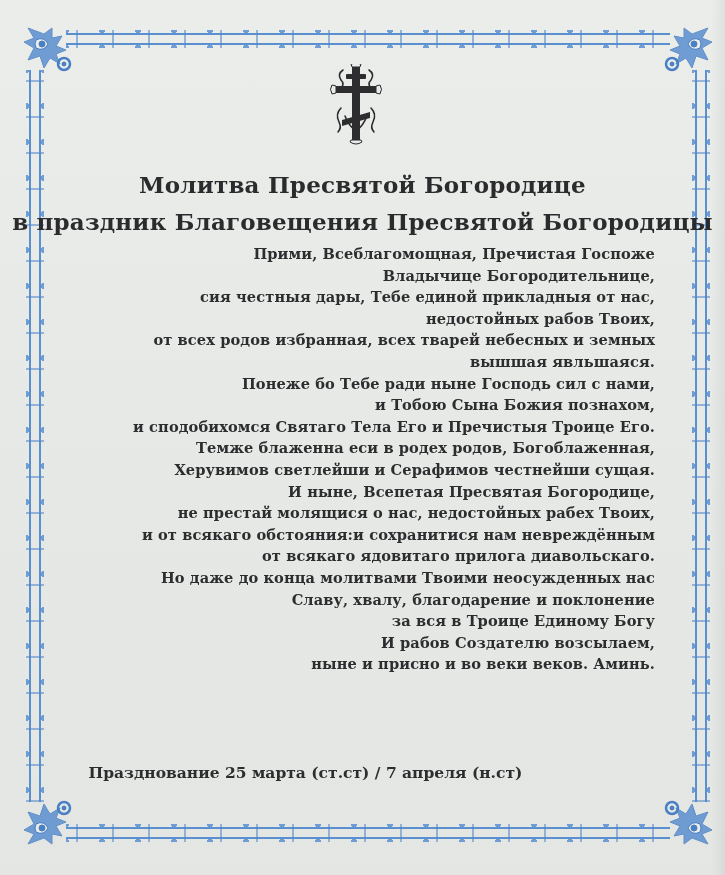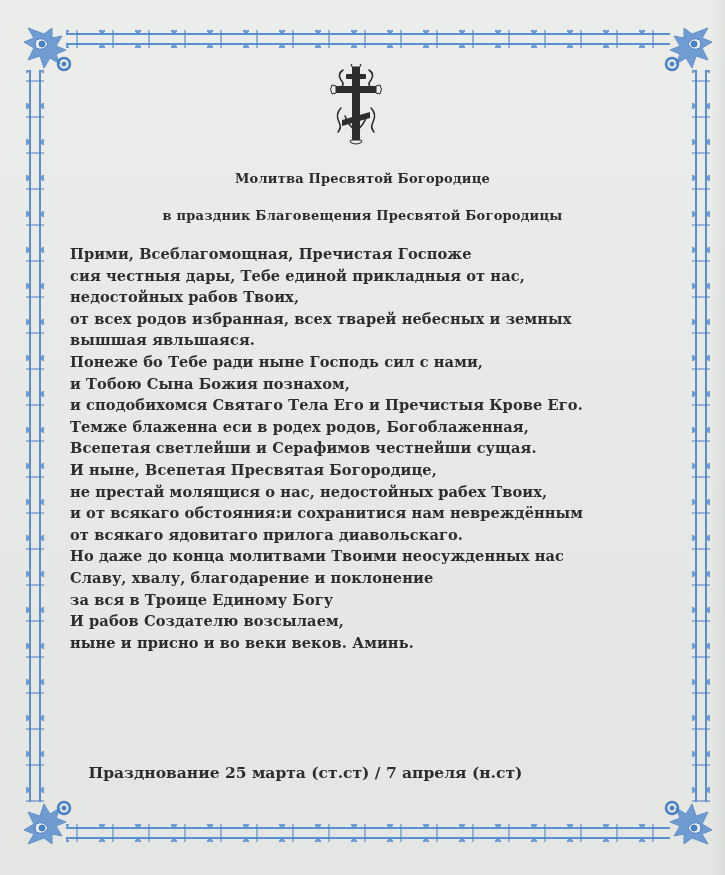--- a/index.html
+++ b/index.html
@@ -53,29 +53,29 @@
   .corner.tr { right:-4px; top:-6px; transform:scaleX(-1); }
   .corner.bl { left:-4px; bottom:-6px; transform:scaleY(-1); }
   .corner.br { right:-4px; bottom:-6px; transform:scale(-1,-1); }
 
   .cross {
     position:absolute; left:329px; top:64px; width:54px; height:82px;
   }
 
   .title {
     position:absolute; left:0; width:725px; text-align:center;
-    font-weight:bold; font-size:13px; letter-spacing:0.2px;
+    font-weight:bold; font-size:23px; letter-spacing:0.2px;
     color:#2b2b2e;
   }
   .title.l1 { top:171px; }
   .title.l2 { top:208px; }
 
   .prayer {
     position:absolute; left:70px; width:585px; top:243px;
-    text-align:left;
+    text-align:right;
   }
   .prayer .line {
     display:block; height:21.6px; line-height:21.6px;
     font-size:14.6px; font-weight:bold; color:#2d2d30;
     white-space:nowrap; letter-spacing:0.1px;
   }
   .footer-line {
     position:absolute; left:0; width:611px; top:763px; text-align:center;
     font-weight:bold; font-size:15.5px; color:#2d2d30;
   }
@@ -159,29 +159,30 @@
     <path d="M51 21 q3 4 0 9 l-4 -1 v-7 z"></path>
     <path d="M21 78 q6 4 12 0 l-1 -2 h-10 z"></path>
   </g>
 </svg>
 
 <div class="title l1">Молитва Пресвятой Богородице</div>
 <div class="title l2">в праздник Благовещения Пресвятой Богородицы</div>
 
 <div class="prayer">
   <span class="line">Прими, Всеблагомощная, Пречистая Госпоже</span>
+  <span class="line">Владычице Богородительнице,</span>
   <span class="line">сия честныя дары, Тебе единой прикладныя от нас,</span>
   <span class="line">недостойных рабов Твоих,</span>
   <span class="line">от всех родов избранная, всех тварей небесных и земных</span>
   <span class="line">вышшая явльшаяся.</span>
   <span class="line">Понеже бо Тебе ради ныне Господь сил с нами,</span>
   <span class="line">и Тобою Сына Божия познахом,</span>
-  <span class="line">и сподобихомся Святаго Тела Его и Пречистыя Крове Его.</span>
+  <span class="line">и сподобихомся Святаго Тела Его и Пречистыя Троице Его.</span>
   <span class="line">Темже блаженна еси в родех родов, Богоблаженная,</span>
-  <span class="line">Всепетая светлейши и Серафимов честнейши сущая.</span>
+  <span class="line">Херувимов светлейши и Серафимов честнейши сущая.</span>
   <span class="line">И ныне, Всепетая Пресвятая Богородице,</span>
   <span class="line">не престай молящися о нас, недостойных рабех Твоих,</span>
   <span class="line">и от всякаго обстояния:и сохранитися нам невреждённым</span>
   <span class="line">от всякаго ядовитаго прилога диавольскаго.</span>
   <span class="line">Но даже до конца молитвами Твоими неосужденных нас</span>
   <span class="line">Славу, хвалу, благодарение и поклонение</span>
   <span class="line">за вся в Троице Единому Богу</span>
   <span class="line">И рабов Создателю возсылаем,</span>
   <span class="line">ныне и присно и во веки веков. Аминь.</span>
 </div>

